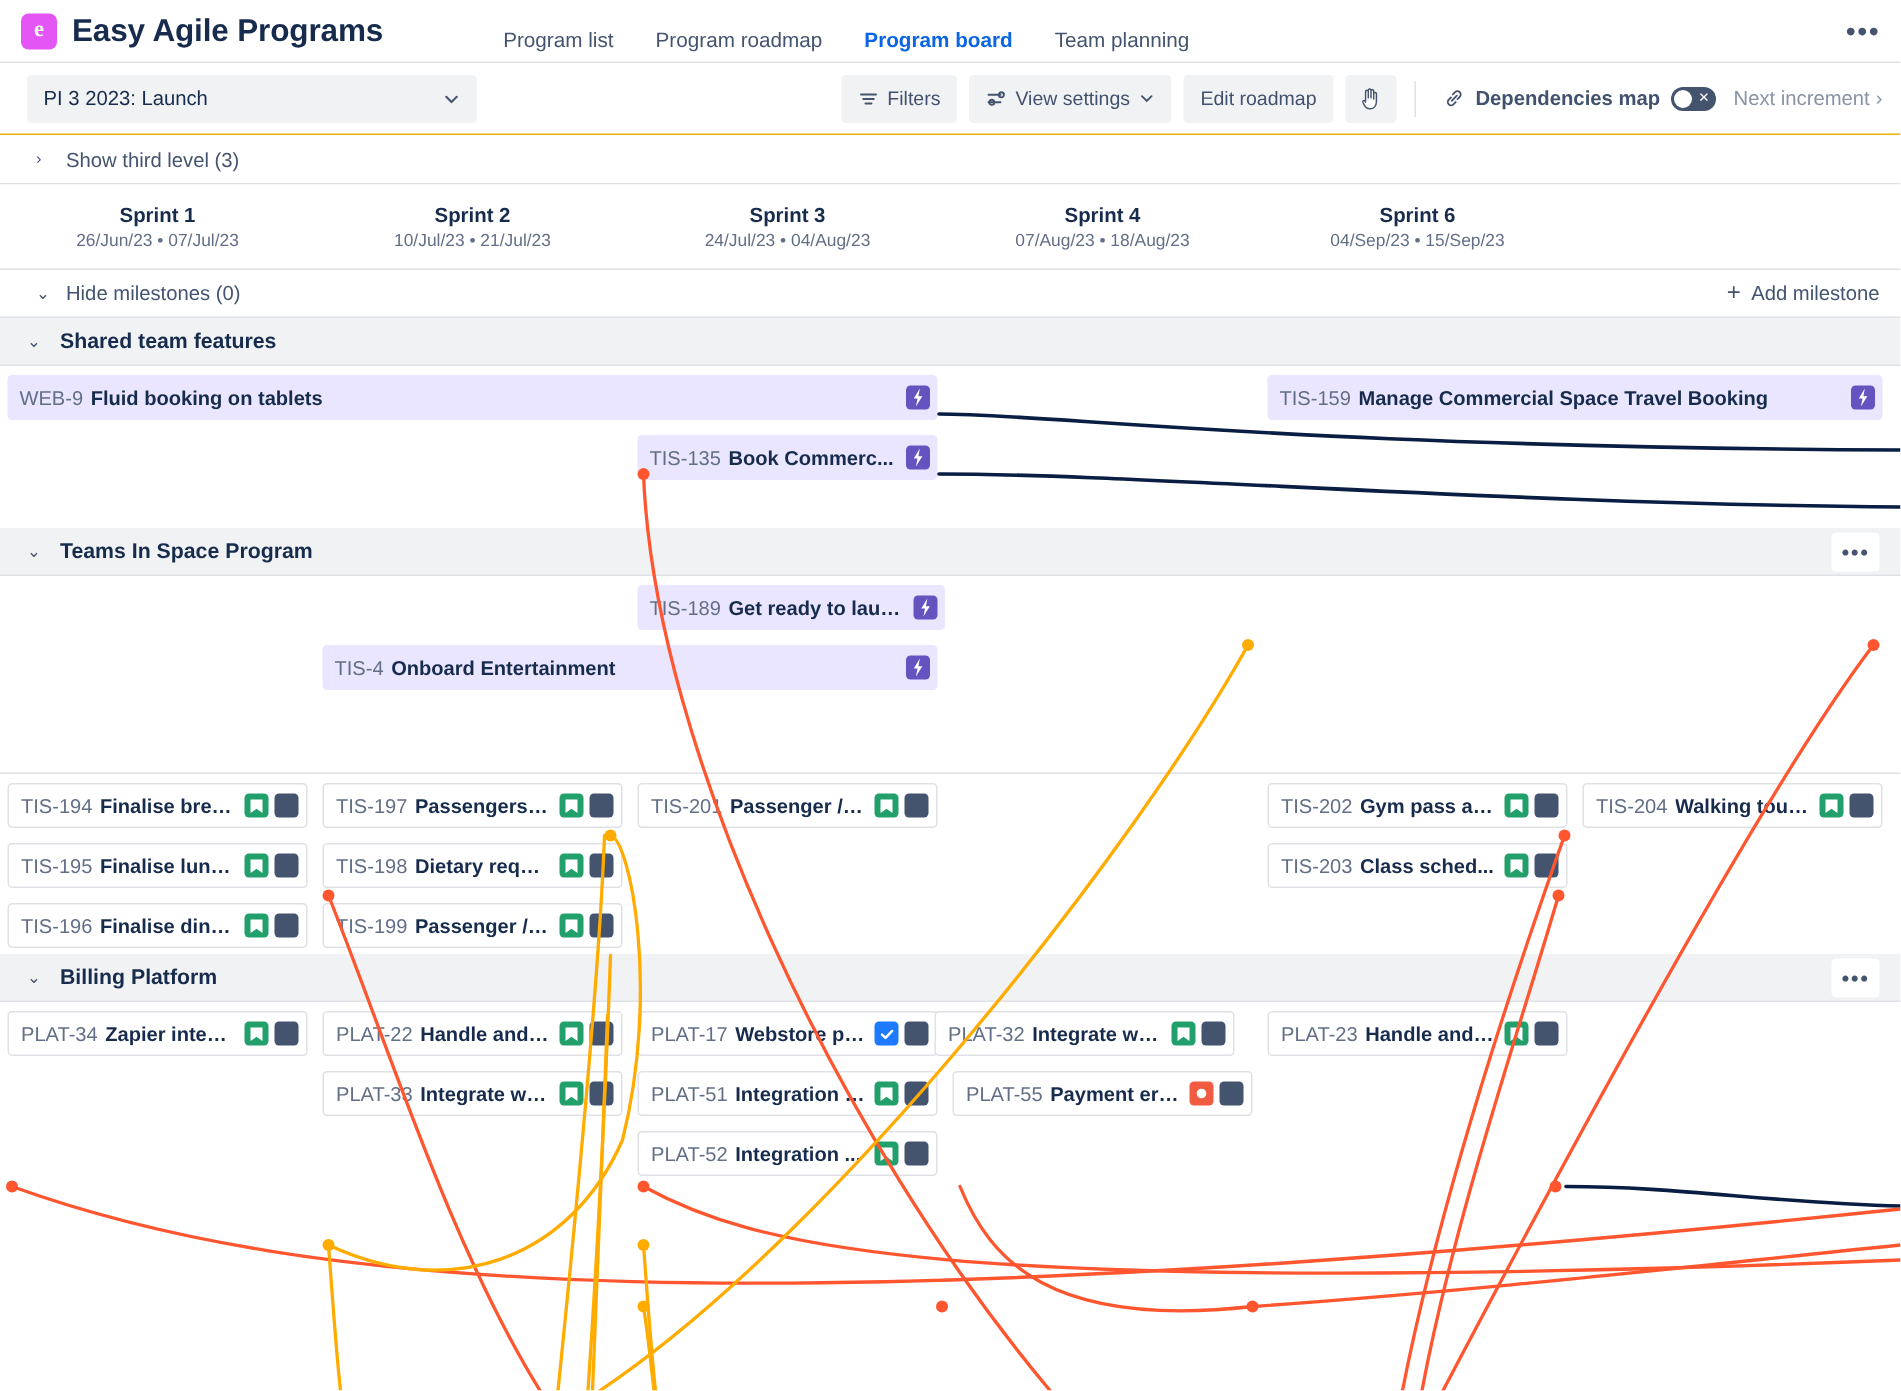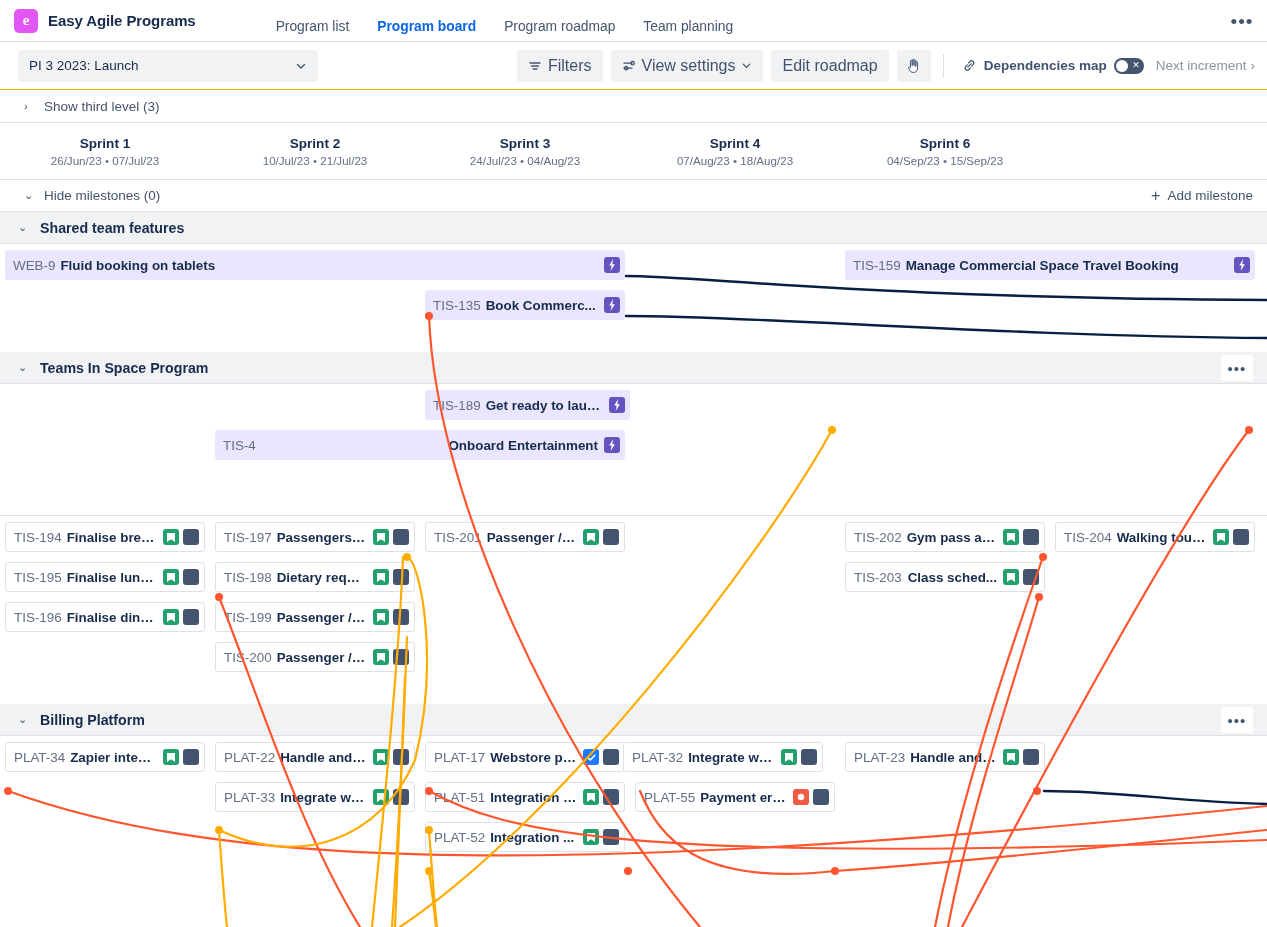--- a/index.html
+++ b/index.html
@@ -21,21 +21,21 @@
     background: #fff;
   }
   .brand { display: flex; align-items: center; gap: 10px; padding-left: 14px; }
   .brand-logo {
     width: 24px; height: 24px; border-radius: 5px;
     background: #e455f5;
     display: flex; align-items: center; justify-content: center;
     color: #fff; font-weight: bold; font-size: 15px; line-height: 1;
     font-family: "Liberation Serif", serif;
   }
-  .brand-name { font-size: 15px; color: #172b4d; font-weight: 600; letter-spacing: -.1px; }
+  .brand-name { font-size: 21px; color: #172b4d; font-weight: 600; letter-spacing: -.1px; }
   .navtabs { display: flex; align-items: center; height: 42px; margin-left: 66px; gap: 0; }
   .navtab {
     font-size: 13.8px; color: #44546f; padding: 0 14px; height: 42px;
     display: flex; align-items: center; cursor: pointer; white-space: nowrap; margin-top: 11px;
   }
   .navtab.active { color: #0c66e4; font-weight: 700; box-shadow: inset 0 -2px 0 0 #0c66e4; }
   .nav-more {
     position: absolute; right: 12px; top: 9px; width: 26px; height: 26px;
     display: flex; align-items: center; justify-content: center;
     color: #44546f; font-size: 19px; letter-spacing: 1px; cursor: pointer;
@@ -52,21 +52,21 @@
     margin-left: 18px; width: 300px; height: 32px;
     background: #f1f2f4; border-radius: 3px;
     display: flex; align-items: center; justify-content: space-between;
     padding: 0 11px; font-size: 13.5px; color: #172b4d; cursor: pointer;
   }
   .chev { font-size: 10px; color: #44546f; }
   .tb-right { position: absolute; right: 10px; display: flex; align-items: center; gap: 8px; }
   .tb-btn {
     height: 32px; background: #f1f2f4; border-radius: 3px;
     display: flex; align-items: center; gap: 6px; padding: 0 11px;
-    font-size: 16px; color: #42526e; cursor: pointer; white-space: nowrap; font-weight: 500;
+    font-size: 13px; color: #42526e; cursor: pointer; white-space: nowrap; font-weight: 500;
   }
   .tb-btn.icononly { padding: 0 8px; }
   .tb-div { width: 1px; height: 24px; background: #dfe1e6; margin: 0 4px; }
   .dep-wrap { display: flex; align-items: center; gap: 7px; padding: 0 4px 0 6px; cursor: pointer; }
   .dep-label { font-size: 13.5px; color: #42526e; font-weight: 600; }
   .toggle {
     width: 30px; height: 16px; border-radius: 9px; background: #44546f;
     position: relative; display: flex; align-items: center;
   }
   .toggle .knob {
@@ -153,22 +153,22 @@
 
 <div id="app">
 
   <div class="topnav">
     <div class="brand">
       <div class="brand-logo">e</div>
       <div class="brand-name">Easy Agile Programs</div>
     </div>
     <div class="navtabs">
       <div class="navtab">Program list</div>
+      <div class="navtab">Program roadmap</div>
       <div class="navtab active">Program board</div>
-      <div class="navtab">Program roadmap</div>
       <div class="navtab">Team planning</div>
     </div>
     <div class="nav-more">•••</div>
   </div>
 
   <div class="toolbar">
     <div class="pi-select">
       <span>PI 3 2023: Launch</span>
       <span class="chev">
         <svg width="12" height="12" viewBox="0 0 12 12">
@@ -316,21 +316,21 @@
               </svg>
             </span>
           </span>
         </div>
       </div>
       <div class="group-header">
         <span class="caret">⌄</span>
         <span class="group-title">Teams In Space Program</span>
         <span class="group-more">•••</span>
       </div>
-      <div class="group-body" style="height:320px;text-align:right;">
+      <div class="group-body" style="height:252px;">
         <div class="card epic" style="left:425px;top:6px;width:205px;">
           <span class="key">TIS-189</span>
           <span class="summary">Get ready to launch!</span>
           <span class="badges">
             <span class="ic ic-epic">
               <svg class="bolt" viewBox="0 0 16 16">
                 <path d="M9.2 2 5.2 8.6h2.5L6.6 14l4.3-6.8H8.3z" fill="#fff"></path>
               </svg>
             </span>
           </span>

